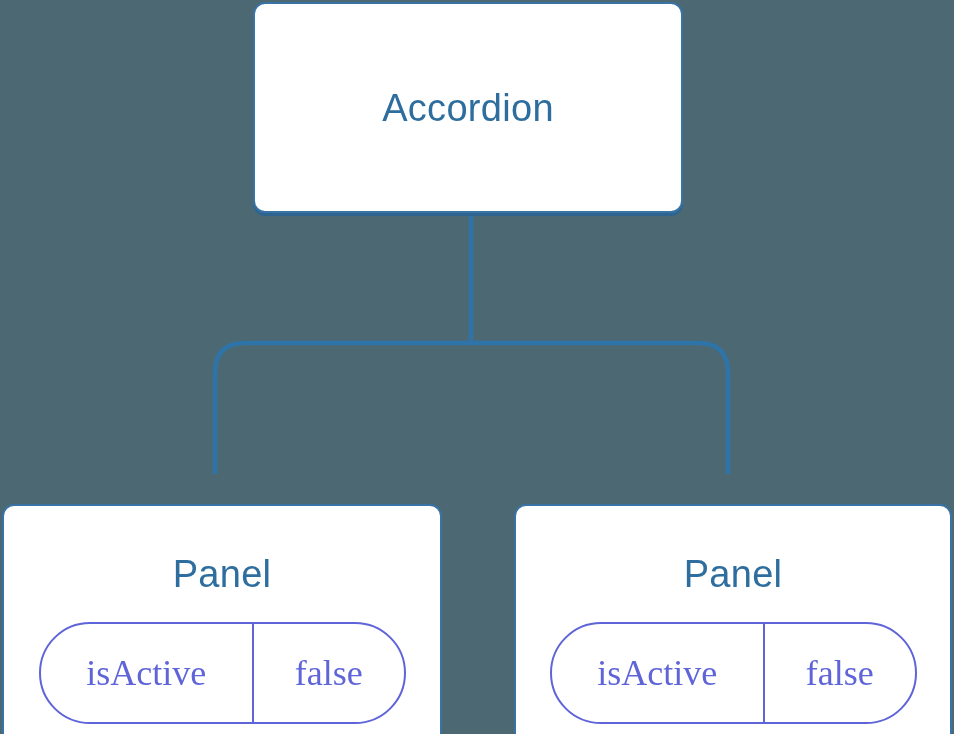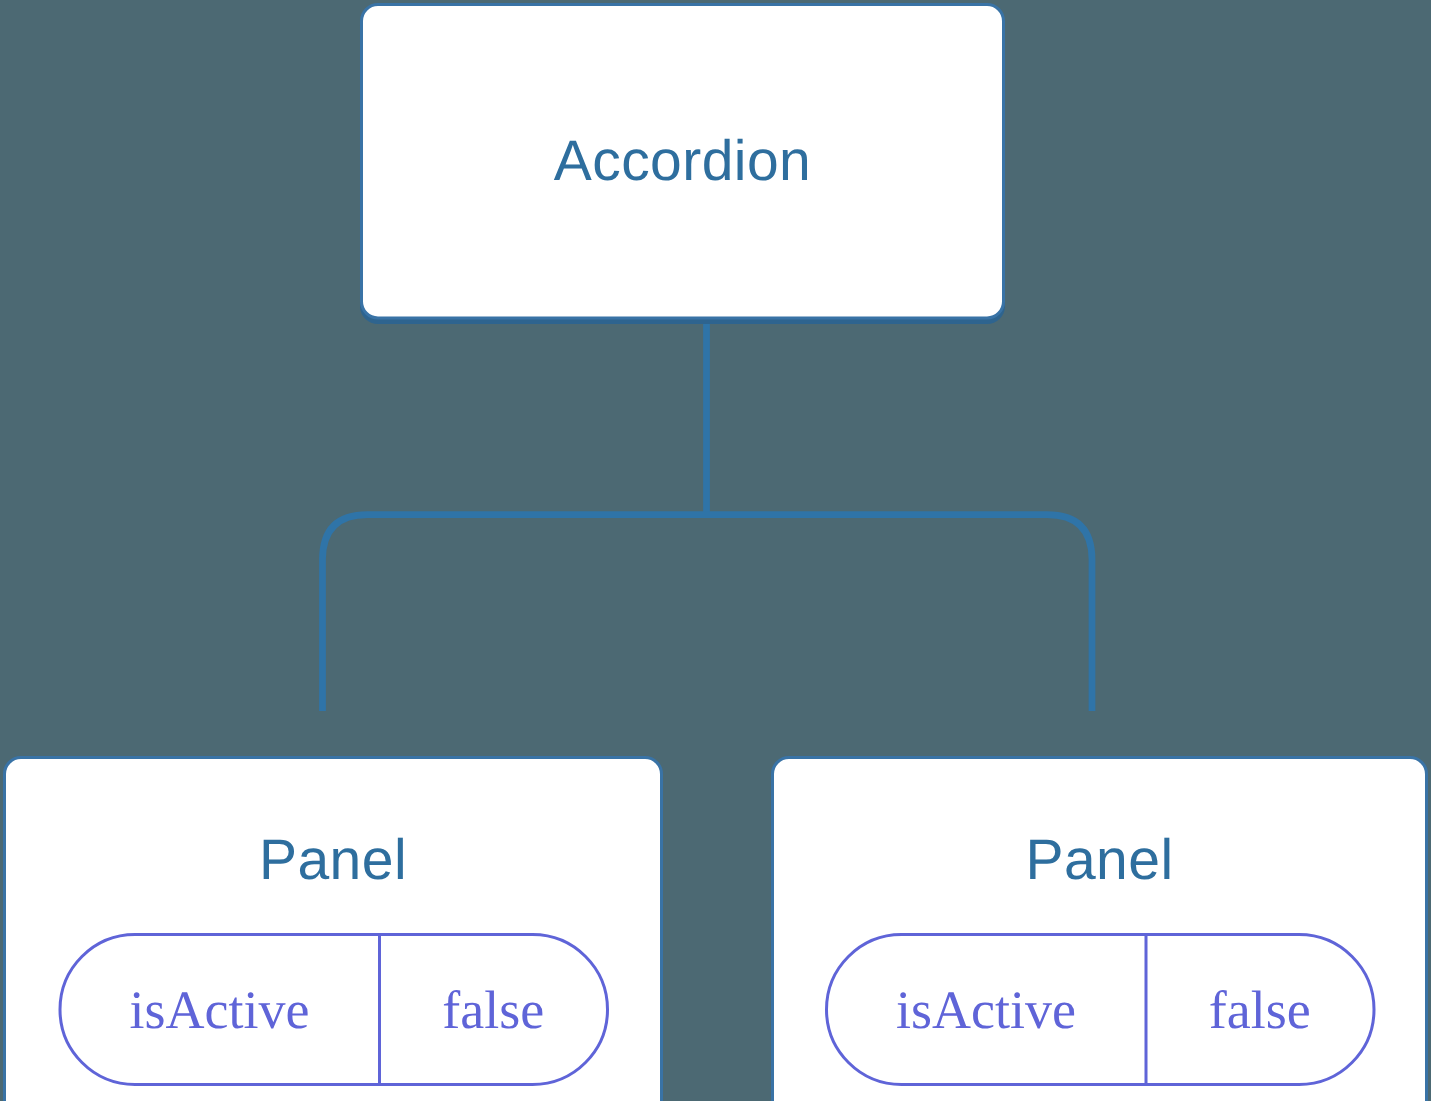--- a/index.html
+++ b/index.html
@@ -39,21 +39,21 @@
   .node-label {
     display: block;
     text-align: center;
     color: var(--label, #2E6E9E);
     font-size: 38px;
     font-weight: 500;
     letter-spacing: 0.3px;
     line-height: 44px;
   }
   .root-node {
-    left: 240px;
+    left: 253px;
     top: 2px;
     width: 430px;
     height: 211px;
     display: flex;
     align-items: center;
     justify-content: center;
   }
   .panel-node {
     top: 488px;
     width: 440px;

